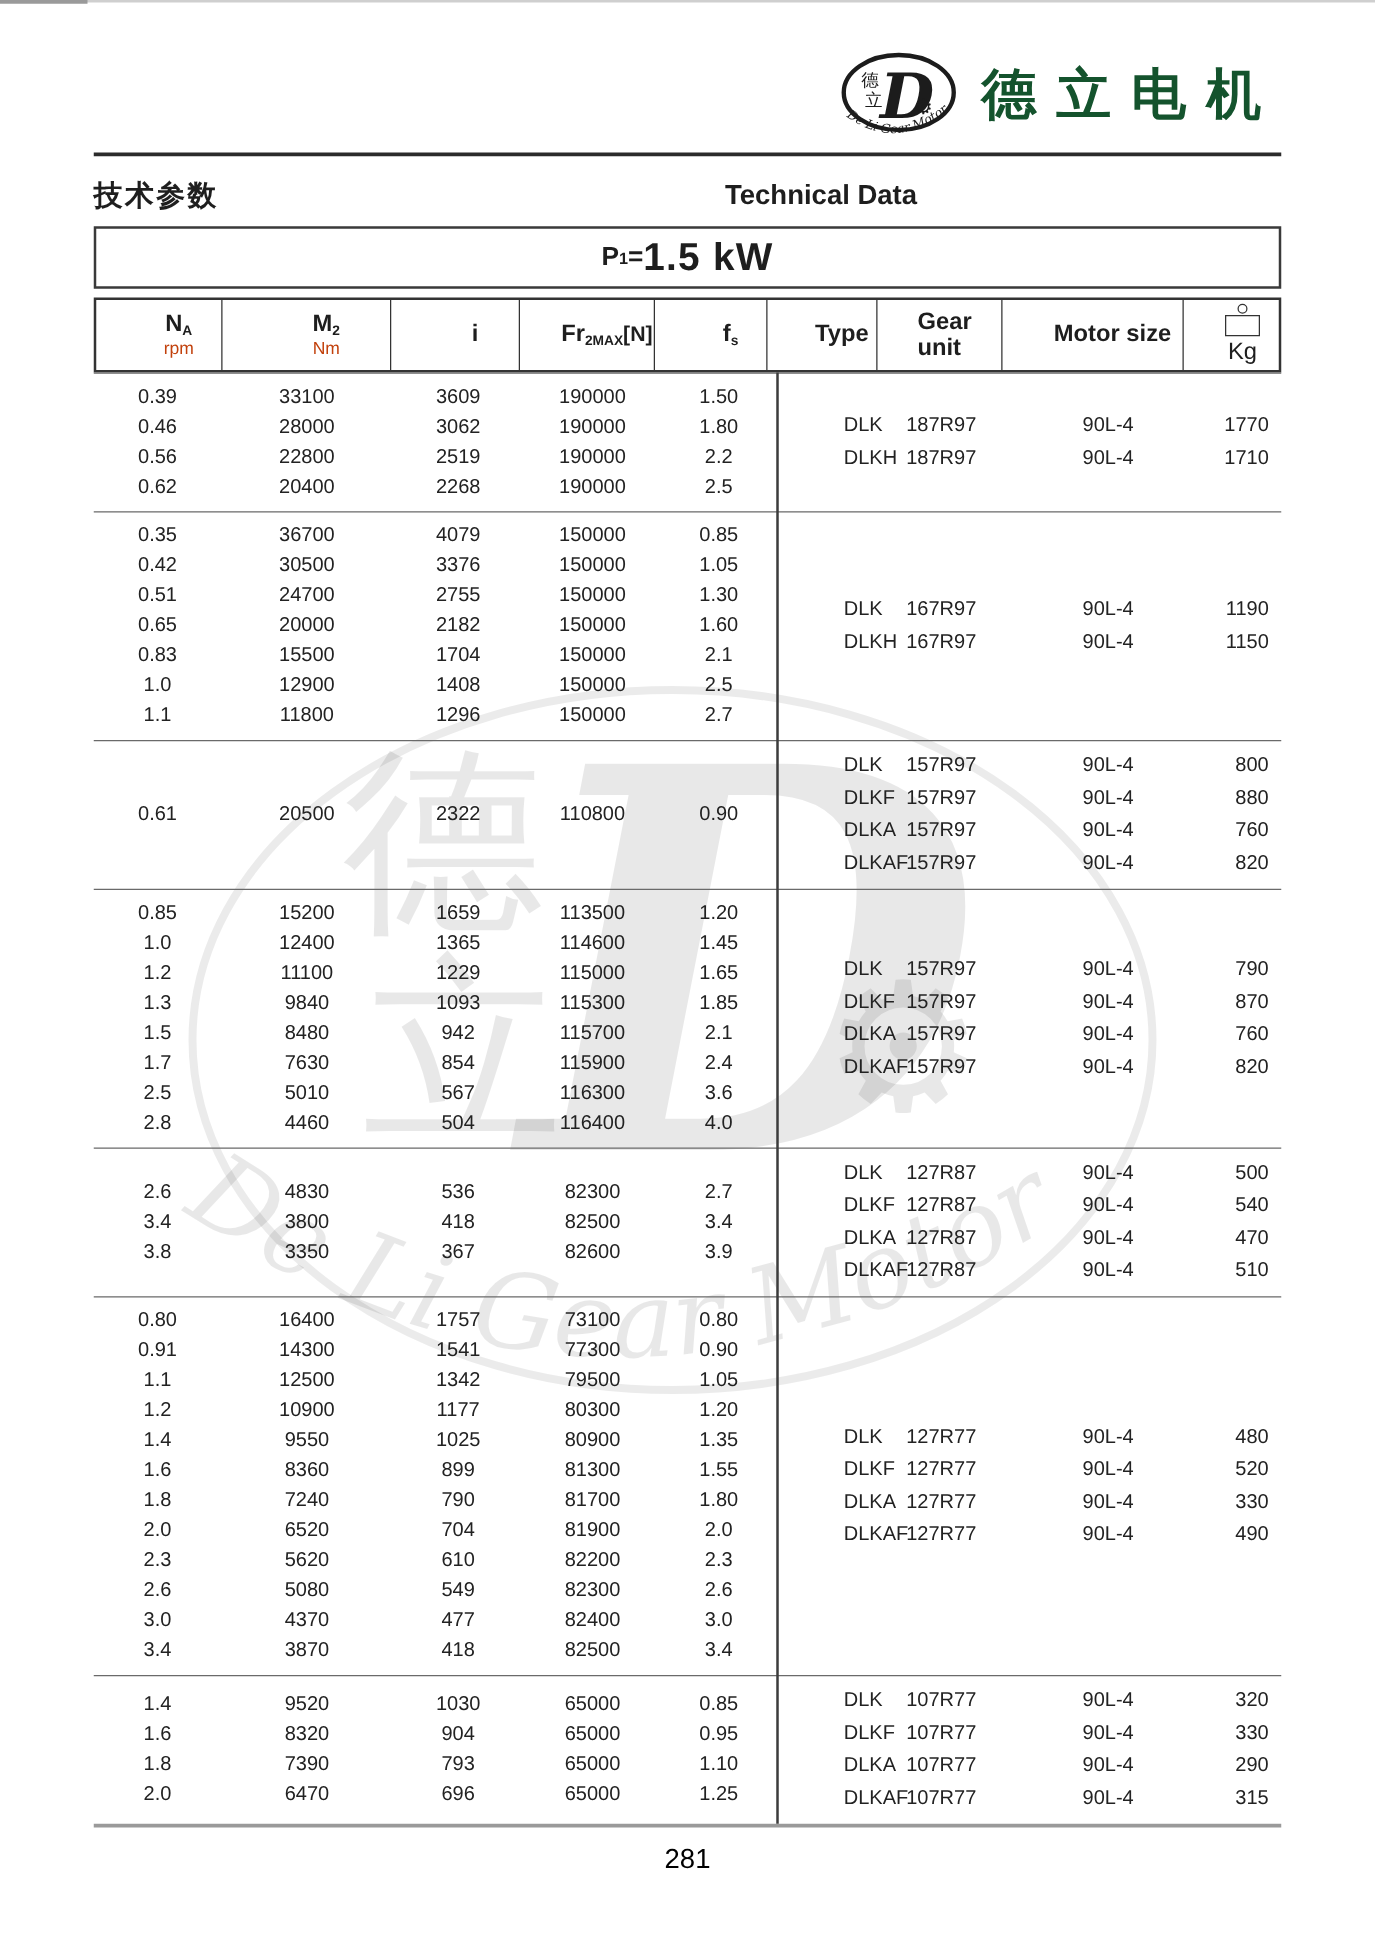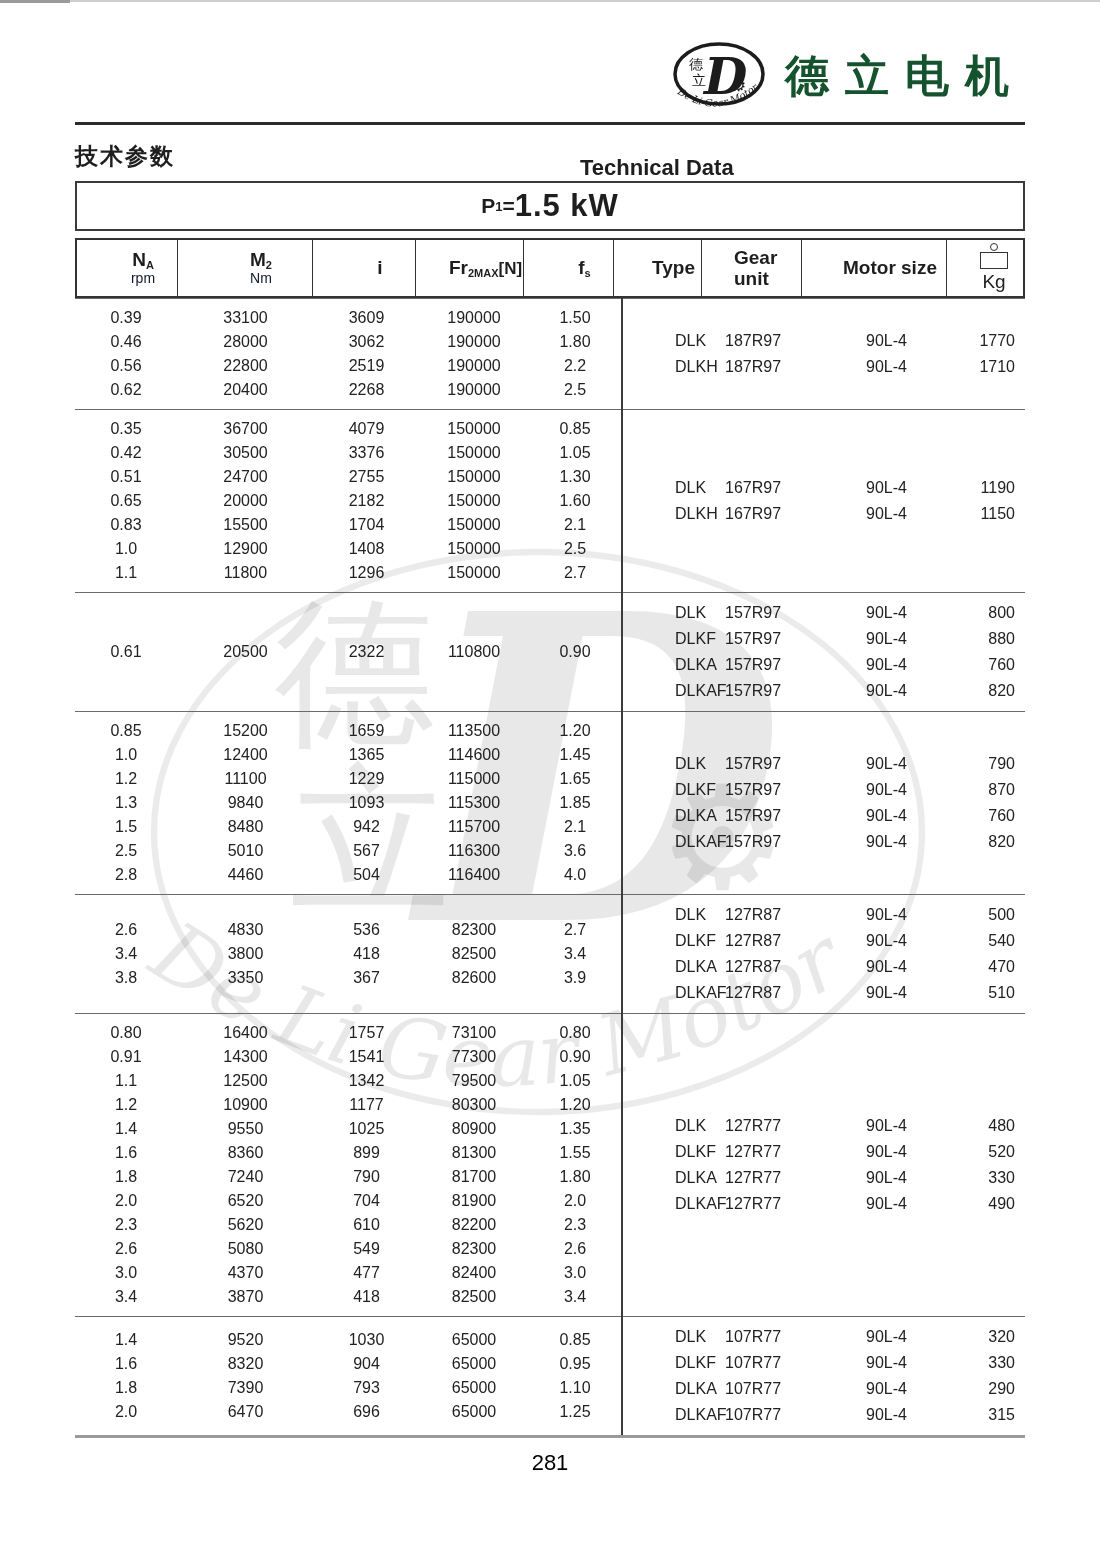--- a/index.html
+++ b/index.html
@@ -16,21 +16,21 @@
   .brand-row{margin-top:36px;height:86px;display:flex;justify-content:flex-end;align-items:center;gap:14px;}
   .brand-name{
     font-family:"DejaVu Serif", serif;font-weight:bold;font-size:44px;letter-spacing:16px;
     color:#14532d;white-space:nowrap;line-height:1;padding-bottom:6px;
   }
   .top-rule{border:none;border-top:3px solid #2b2b2b;margin:0;}
 
   
   .section-row{position:relative;margin-top:16px;height:32px;}
   .section-cn{font-size:23px;font-weight:bold;letter-spacing:2px;}
-  .section-en{position:absolute;left:505px;top:14px;font-size:22px;font-weight:bold;}
+  .section-en{position:absolute;left:505px;top:2px;font-size:22px;font-weight:bold;}
 
   
   .power-box{
     margin-top:8px;height:46px;border:2px solid #3a3a3a;
     display:flex;align-items:center;justify-content:center;
   }
   .power-sym{font-size:21px;font-weight:bold;}
   .power-sub{font-size:13px;font-weight:bold;vertical-align:-4px;}
   .power-eq{font-size:21px;font-weight:bold;}
   .power-val{font-size:31px;font-weight:bold;letter-spacing:1px;}
@@ -40,21 +40,21 @@
     margin-top:7px;height:60px;border:2px solid #333;box-sizing:border-box;
     display:grid;grid-template-columns:100px 135px 103px 108px 90px 88px 100px 145px 63px;
   }
   .th{
     border-left:1.5px solid #333;display:flex;flex-direction:column;
     align-items:center;justify-content:center;line-height:1.12;padding-left:32px;
   }
   .th:first-child{border-left:none;}
   .th-main{font-size:19px;font-weight:bold;}
   .th-sub{font-size:11px;font-weight:bold;vertical-align:-3px;}
-  .th-unit{font-size:14px;color:#0f172a;}
+  .th-unit{font-size:14px;color:#c2410c;}
   .th-tail{font-size:17px;font-weight:bold;}
   .kg-icon{width:28px;height:27px;display:flex;flex-direction:column;align-items:center;}
   .kg-knob{width:6px;height:6px;border:1.5px solid #333;border-radius:50%;background:#fff;}
   .kg-body{width:26px;height:15px;border:1.5px solid #333;margin-top:1px;background:#fff;}
   .kg-label{font-size:19px;margin-top:1px;}
 
   
   .tbody{position:relative;}
   .vdivider{position:absolute;top:0;bottom:0;left:546px;width:1.5px;background:#3c3c3c;}
   .block{display:flex;align-items:center;padding:7px 0;border-top:1.5px solid #6a6a6a;box-sizing:border-box;}
@@ -346,20 +346,27 @@
             <div class="cell p4">1.85</div>
           </div>
           <div class="prow">
             <div class="cell p0">1.5</div>
             <div class="cell p1">8480</div>
             <div class="cell p2">942</div>
             <div class="cell p3">115700</div>
             <div class="cell p4">2.1</div>
           </div>
           <div class="prow">
+            <div class="cell p0">1.7</div>
+            <div class="cell p1">7630</div>
+            <div class="cell p2">854</div>
+            <div class="cell p3">115900</div>
+            <div class="cell p4">2.4</div>
+          </div>
+          <div class="prow">
             <div class="cell p0">2.5</div>
             <div class="cell p1">5010</div>
             <div class="cell p2">567</div>
             <div class="cell p3">116300</div>
             <div class="cell p4">3.6</div>
           </div>
           <div class="prow">
             <div class="cell p0">2.8</div>
             <div class="cell p1">4460</div>
             <div class="cell p2">504</div>

